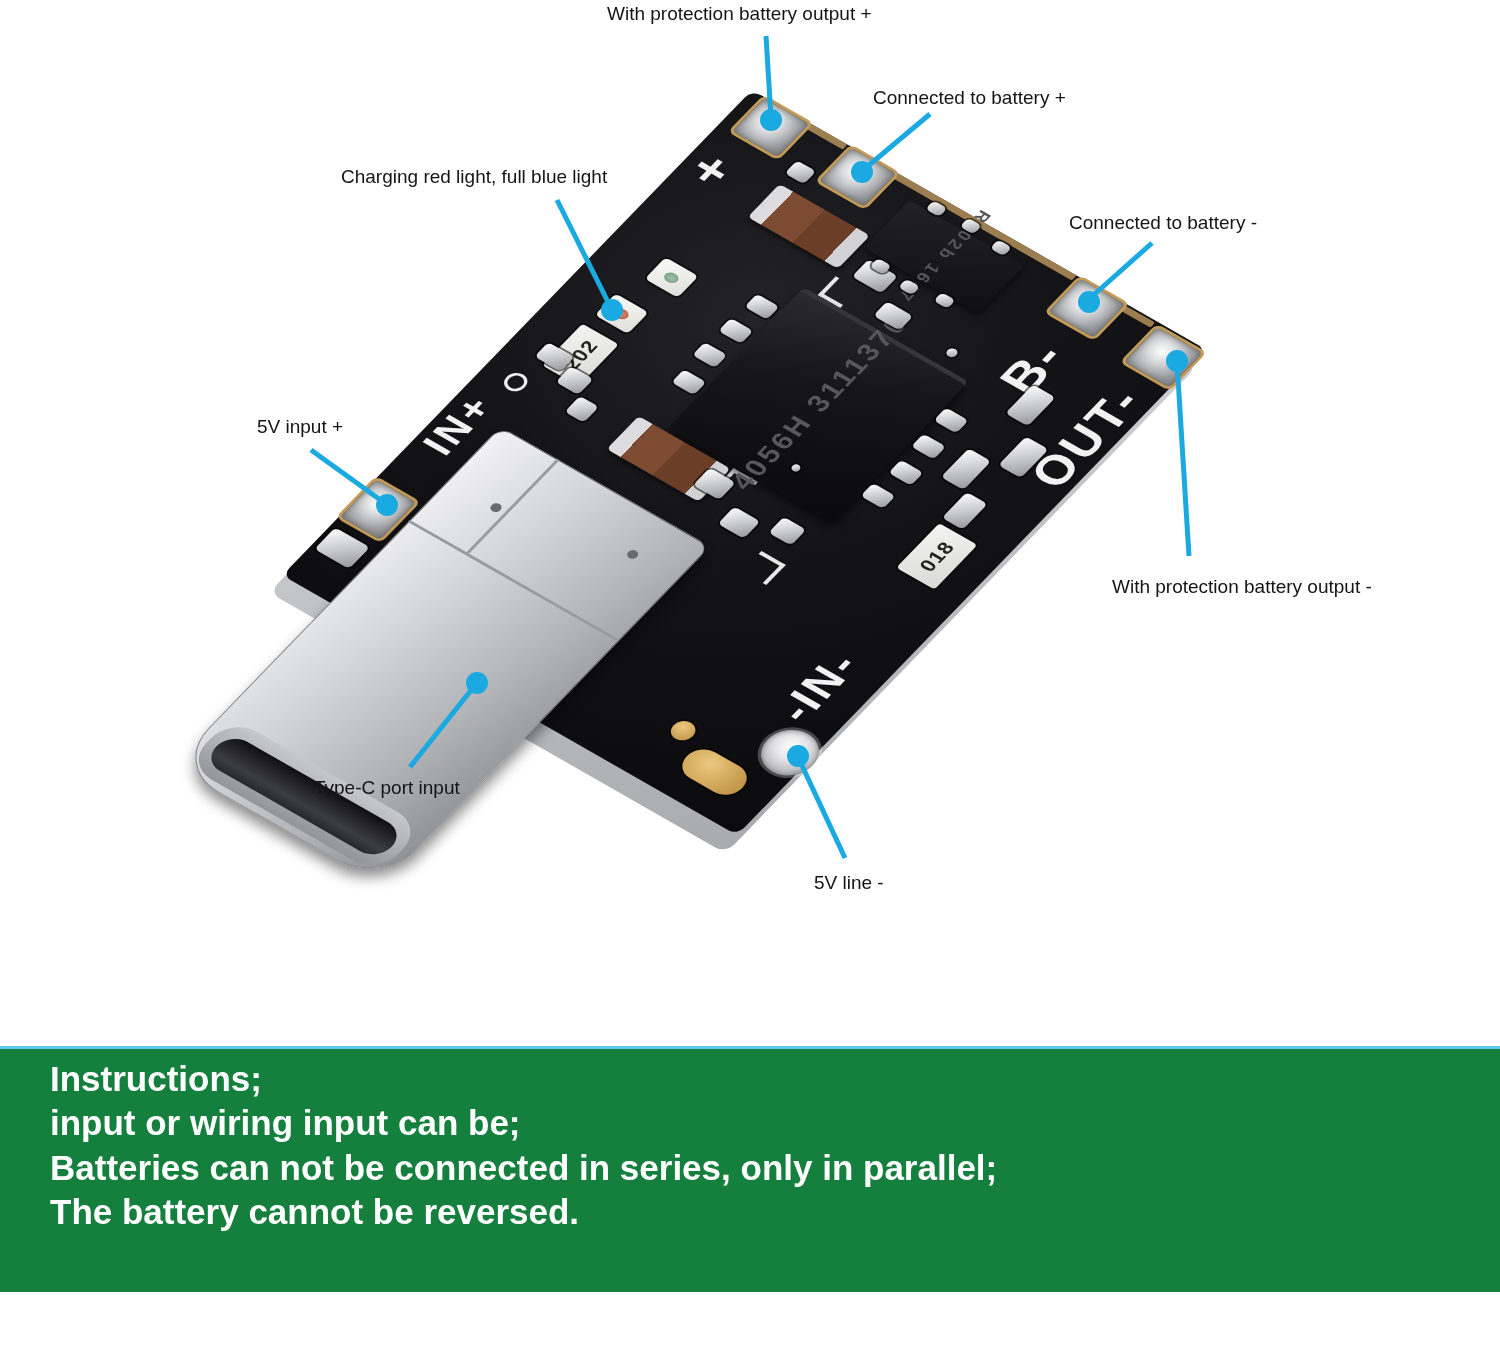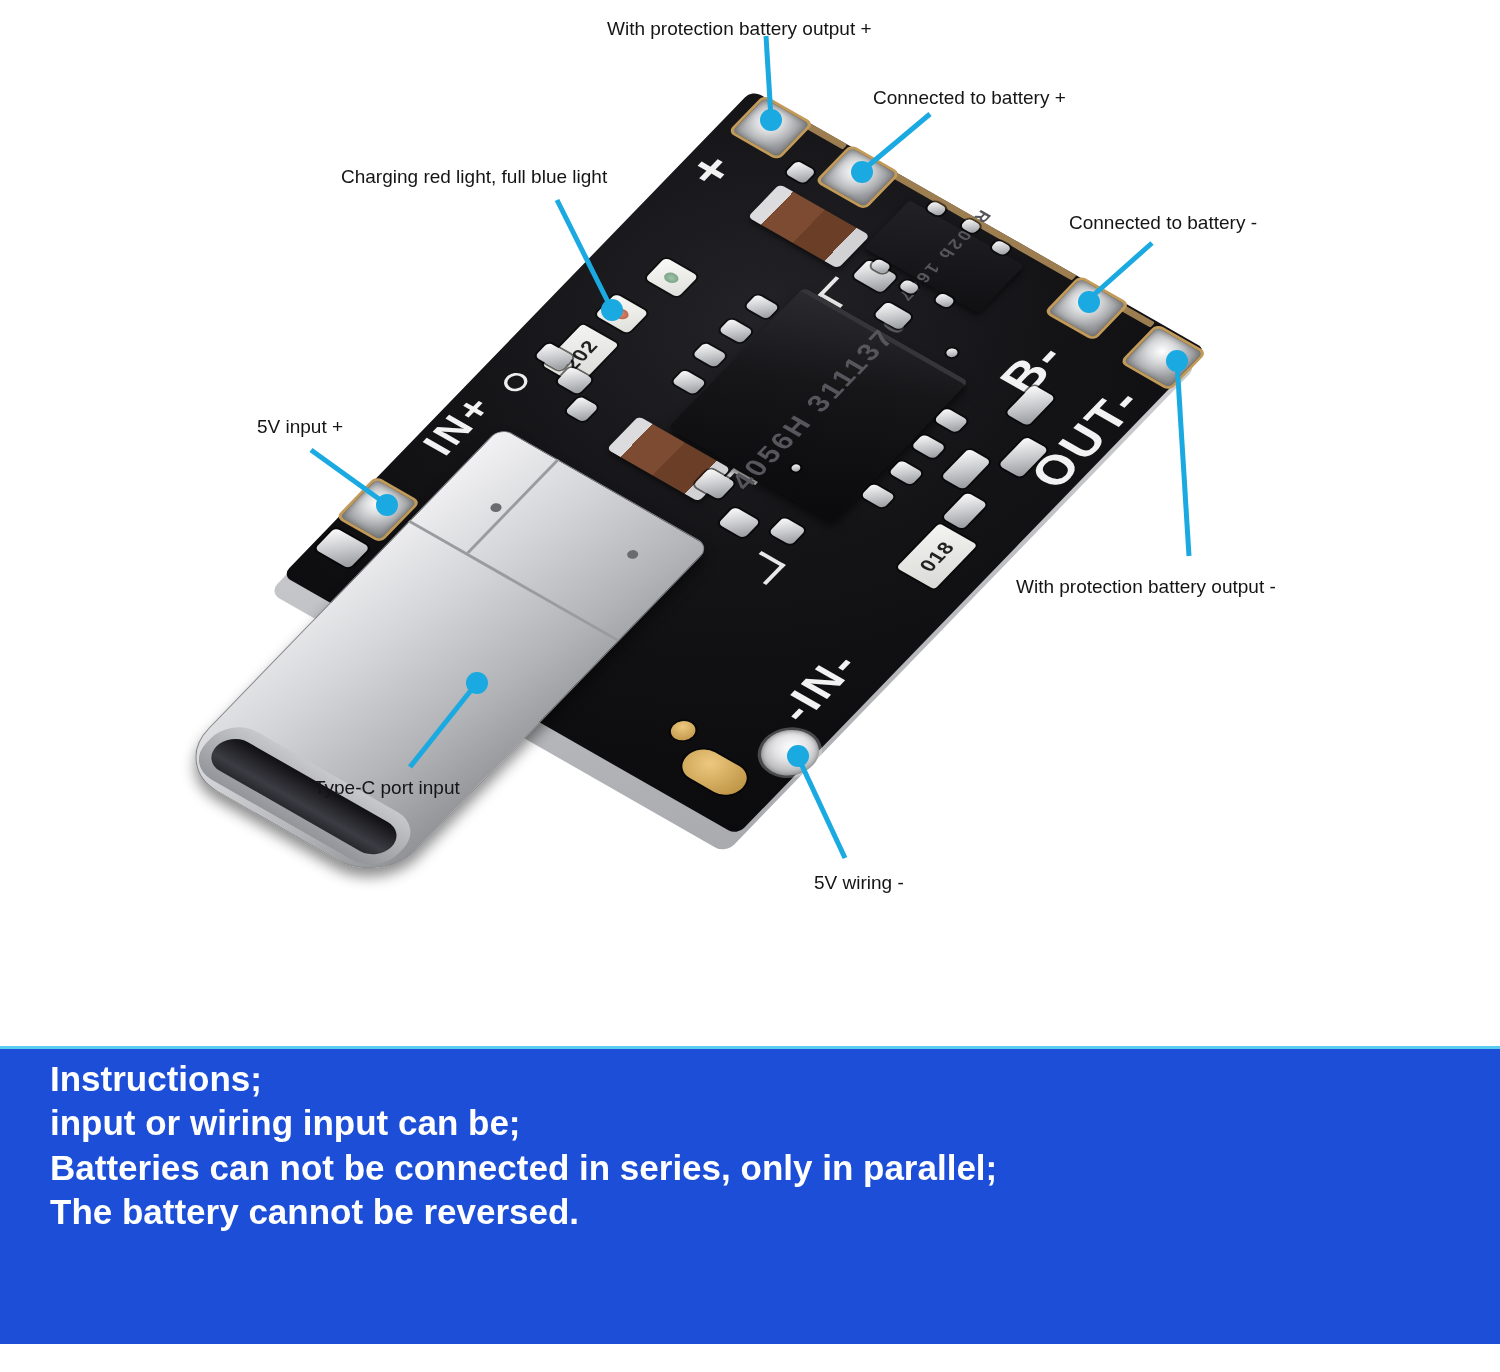--- a/index.html
+++ b/index.html
@@ -57,21 +57,21 @@
             box-shadow:6px 8px 14px rgba(0,0,0,.45);}
   .usb-front{left:64px;top:828px;width:222px;height:66px;
              background:linear-gradient(180deg,#c7c8cb,#94959a);border-radius:30px;}
   .usb-slot{left:74px;top:842px;width:202px;height:40px;border-radius:20px;
             background:linear-gradient(180deg,#101013,#3c3c44 70%,#27272d);}
   .usb-seam{background:#9a9b9f;}
   
   .lbl{position:absolute;color:#151515;font-size:19px;white-space:nowrap;}
   svg.overlay{position:absolute;left:0;top:0;}
   
-  .panel{position:absolute;left:0;top:1046px;width:1500px;height:298px;background:#1d4ed8;
+  .panel{position:absolute;left:0;top:1046px;width:1500px;height:246px;background:#15803d;
          border-top:3px solid #58cdf0;box-sizing:border-box;}
   .panel .txt{position:absolute;left:50px;top:8px;color:#ffffff;font-weight:bold;
               font-size:35px;line-height:44.3px;white-space:nowrap;}
 </style>
 </head>
 <body>
 
 <div class="canvas">
 
   <div class="photo">
@@ -186,28 +186,28 @@
         <circle cx="387" cy="505" r="11" stroke="none"></circle>
         <line x1="1177" y1="362" x2="1189" y2="556"></line>
         <circle cx="1177" cy="361" r="11" stroke="none"></circle>
         <line x1="410" y1="767" x2="476" y2="684"></line>
         <circle cx="477" cy="683" r="11" stroke="none"></circle>
         <line x1="798" y1="757" x2="845" y2="858"></line>
         <circle cx="798" cy="756" r="11" stroke="none"></circle>
       </g>
     </svg>
 
-    <div class="lbl" style="left:607px;top:18px">With protection battery output +</div>
+    <div class="lbl" style="left:607px;top:3px">With protection battery output +</div>
     <div class="lbl" style="left:873px;top:87px">Connected to battery +</div>
     <div class="lbl" style="left:341px;top:166px">Charging red light, full blue light</div>
     <div class="lbl" style="left:1069px;top:212px">Connected to battery -</div>
     <div class="lbl" style="left:257px;top:416px">5V input +</div>
-    <div class="lbl" style="left:1016px;top:576px">With protection battery output -</div>
+    <div class="lbl" style="left:1112px;top:576px">With protection battery output -</div>
     <div class="lbl" style="left:314px;top:777px">Type-C port input</div>
-    <div class="lbl" style="left:814px;top:872px">5V wiring -</div>
+    <div class="lbl" style="left:814px;top:872px">5V line -</div>
   </div>
 
   <div class="panel">
     <div class="txt">
       <div>Instructions;</div>
       <div>input or wiring input can be;</div>
       <div>Batteries can not be connected in series, only in parallel;</div>
       <div>The battery cannot be reversed.</div>
     </div>
   </div>

